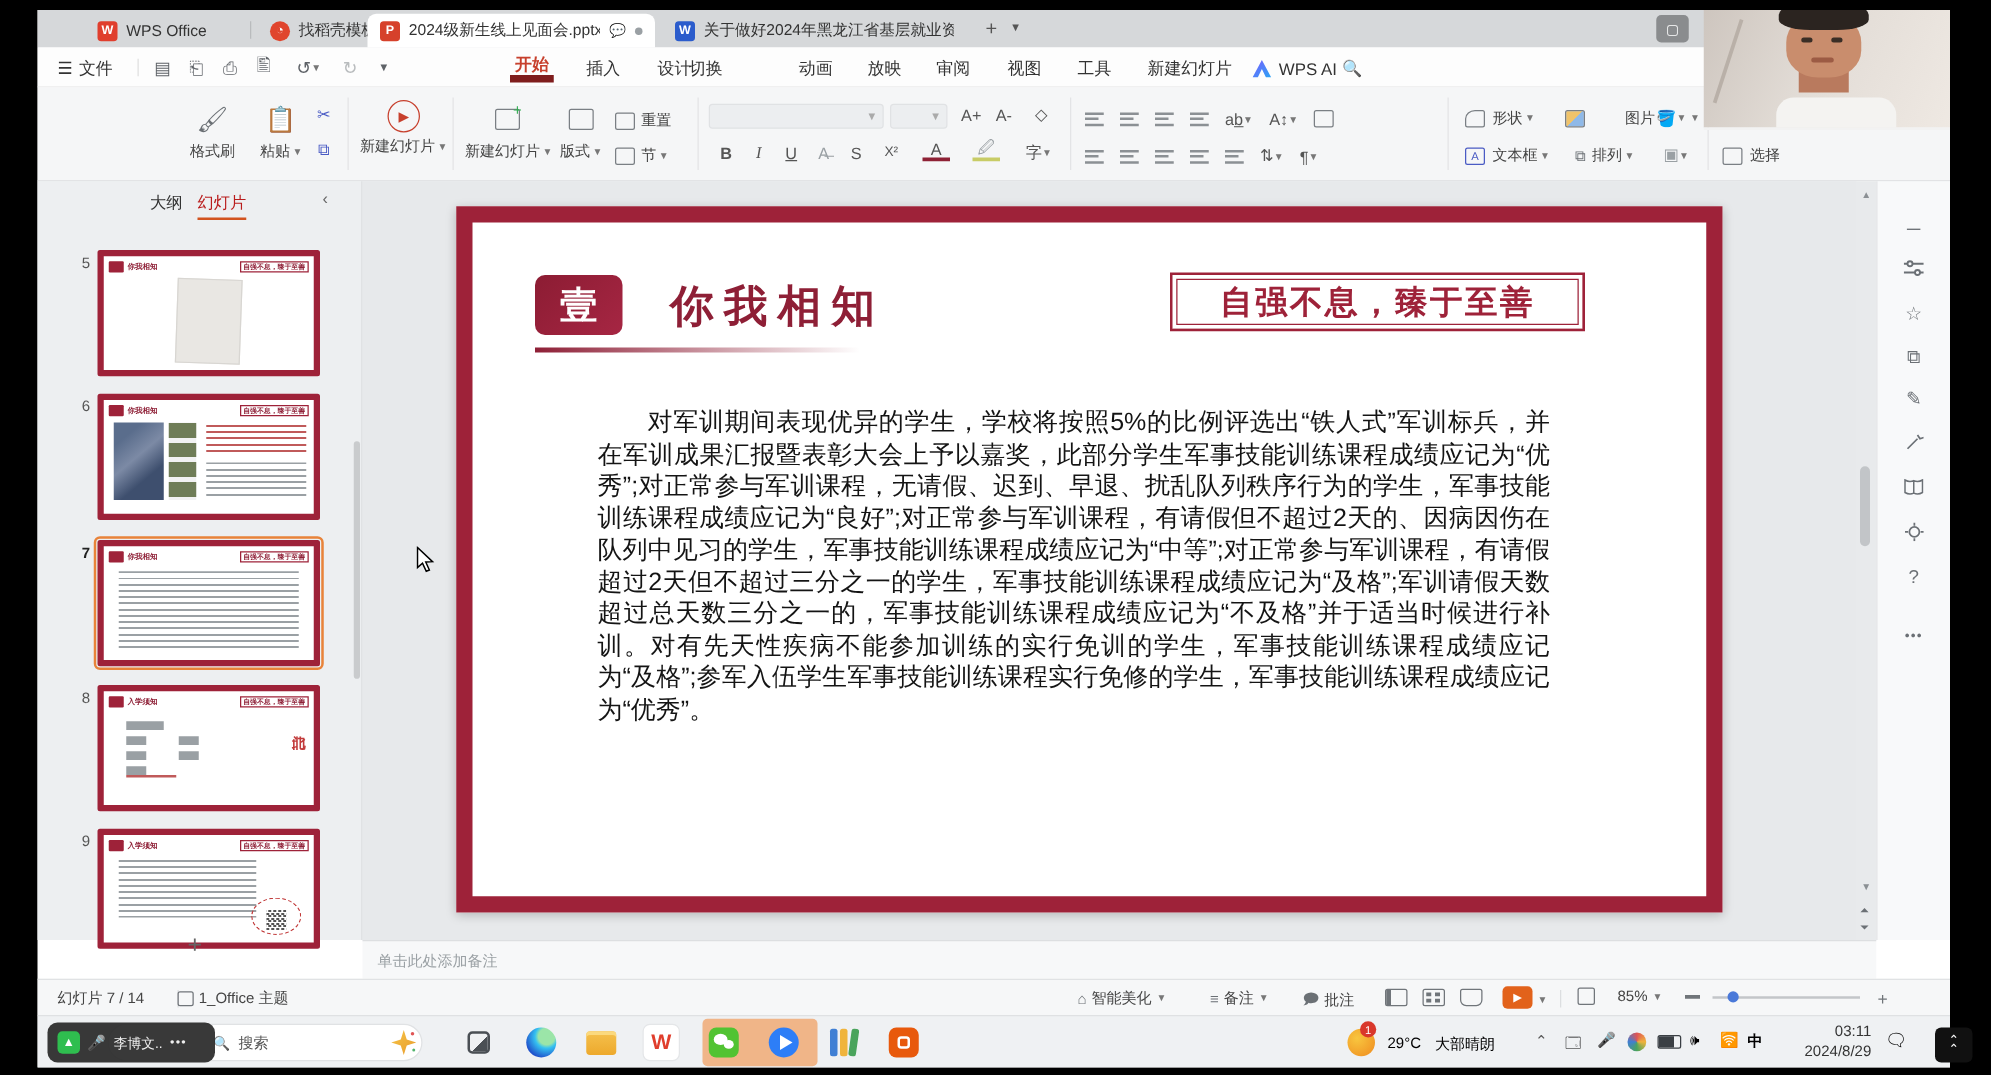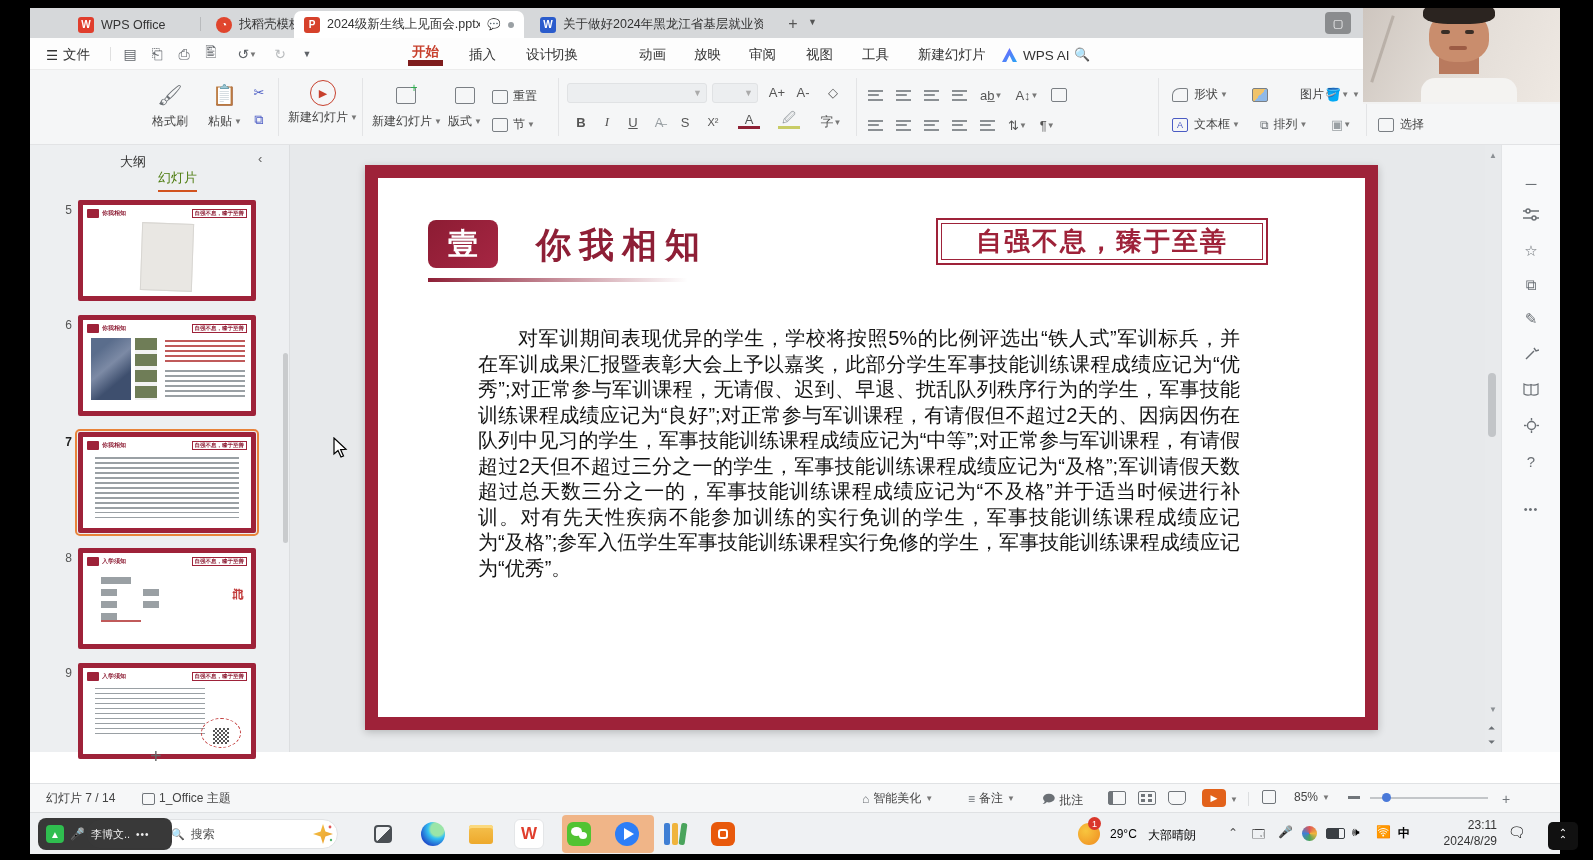--- a/index.html
+++ b/index.html
@@ -34,21 +34,21 @@
   .ibars { width:15px; height:11px; background:
     linear-gradient(#8b9094 0 0) 0 0/100% 2px no-repeat,
     linear-gradient(#8b9094 0 0) 0 4.5px/72% 2px no-repeat,
     linear-gradient(#8b9094 0 0) 0 9px/100% 2px no-repeat; }
   .rsmico { width:16px; height:14px; border:1.5px solid #7a7f84; border-radius:2px; }
 
   
   .main { left:0; top:137px; width:1530px; height:607px; background:#e8eaec; }
   .panel { left:0; top:0; width:260px; height:607px; background:#edeff1; border-right:1px solid #dcdee0; }
   .panel-tab { font-size:13px; color:#333; }
-  .panel-tab.active { color:#4d7c0f;margin-top:16px; }
+  .panel-tab.active { color:#b91c1c; }
   .thumb { left:48px; width:178px; height:101px; background:#fff; border:5px solid #9e2239; border-radius:2px; padding:3px 4px; overflow:hidden; }
   .thumb.sel { outline:2px solid #e8833a; outline-offset:1px; }
   .tnum { left:26px; width:16px; font-size:12px; color:#555; text-align:right; }
   .th-head { display:flex; align-items:center; height:11px; margin-bottom:2px; }
   .th-badge { width:12px; height:9px; background:#9e2239; border-radius:1px; margin-right:3px; }
   .th-title { font-size:6px; font-weight:bold; color:#8e1f36; flex:1 1 auto; white-space:nowrap; overflow:hidden; }
   .th-motto { font-size:5.5px; font-weight:bold; color:#8e1f36; border:1px solid #9e2239; padding:0 2px; white-space:nowrap; }
   .tlines { background:repeating-linear-gradient(#9aa0a4 0 1.5px, transparent 1.5px 5px); }
   .rlines { background:repeating-linear-gradient(#c05a5a 0 1.5px, transparent 1.5px 5px); }
 
@@ -403,20 +403,23 @@
               <line x1="0" y1="7.5" x2="2.5" y2="7.5"></line>
               <line x1="12.5" y1="7.5" x2="15" y2="7.5"></line>
             </g>
           </svg>
       </div>
       <div class="sbico a" style="top:304px;">?</div>
       <div class="sbico a" style="top:352px;letter-spacing:1px;font-size:11px;">•••</div>
     </div>
   </div>
 
+  <div class="a notesbar" style="left:260px;width:1211px;">
+    <span class="a" style="left:12px;top:8px;font-size:12px;color:#9aa0a4;">单击此处添加备注</span>
+  </div>
 
   <div class="a statusbar">
     <div class="a st-item" style="left:16px;">幻灯片 7 / 14</div>
     <div class="a tab-sep" style="left:112px;top:8px;background:#dcdee0;"></div>
     <div class="a st-item" style="left:112px;">
       <span class="viewico" style="width:13px;height:12px;"></span>
       <span>1_Office 主题</span>
     </div>
 
     <div class="a st-item" style="left:832px;">
@@ -528,21 +531,21 @@
     <div class="a tray" style="left:1118px;top:14px;">大部晴朗</div>
     <div class="a tray" style="left:1198px;top:13px;color:#555;">⌃</div>
     <div class="a tray" style="left:1222px;top:12px;">🗔</div>
     <div class="a tray" style="left:1248px;top:12px;">🎤</div>
     <div class="a" style="left:1272px;top:13px;width:15px;height:15px;border-radius:50%;background:conic-gradient(#e05555,#f0b43c,#4aa45c,#3f7fd4,#e05555);"></div>
     <div class="a" style="left:1296px;top:15px;width:19px;height:11px;border:1.5px solid #3a3f44;border-radius:2px;background:linear-gradient(90deg,#3a3f44 70%,transparent 70%);"></div>
     <div class="a tray" style="left:1322px;top:12px;">🕪</div>
     <div class="a tray" style="left:1346px;top:12px;">🛜</div>
     <div class="a tray" style="left:1368px;top:12px;font-weight:bold;">中</div>
     <div class="a" style="left:1395px;top:4px;width:72px;text-align:right;font-size:12px;color:#333;line-height:16px;">
-      <div>23:11</div>
+      <div>03:11</div>
       <div>2024/8/29</div>
     </div>
     <div class="a tray" style="left:1478px;top:11px;font-size:14px;">🗨</div>
   </div>
 
   <div class="a webcam">
     <div style="position:absolute;left:18px;top:12px;width:3px;height:70px;background:#b9b0a8;transform:rotate(18deg);"></div>
     <div style="position:absolute;left:58px;bottom:-18px;width:96px;height:42px;background:#f4f3f1;border-radius:14px 14px 0 0;"></div>
     <div style="position:absolute;left:76px;top:46px;width:40px;height:26px;background:#b97a5e;"></div>
     <div style="position:absolute;left:66px;top:8px;width:60px;height:52px;background:#c98d6d;border-radius:46% 46% 42% 42%;"></div>

